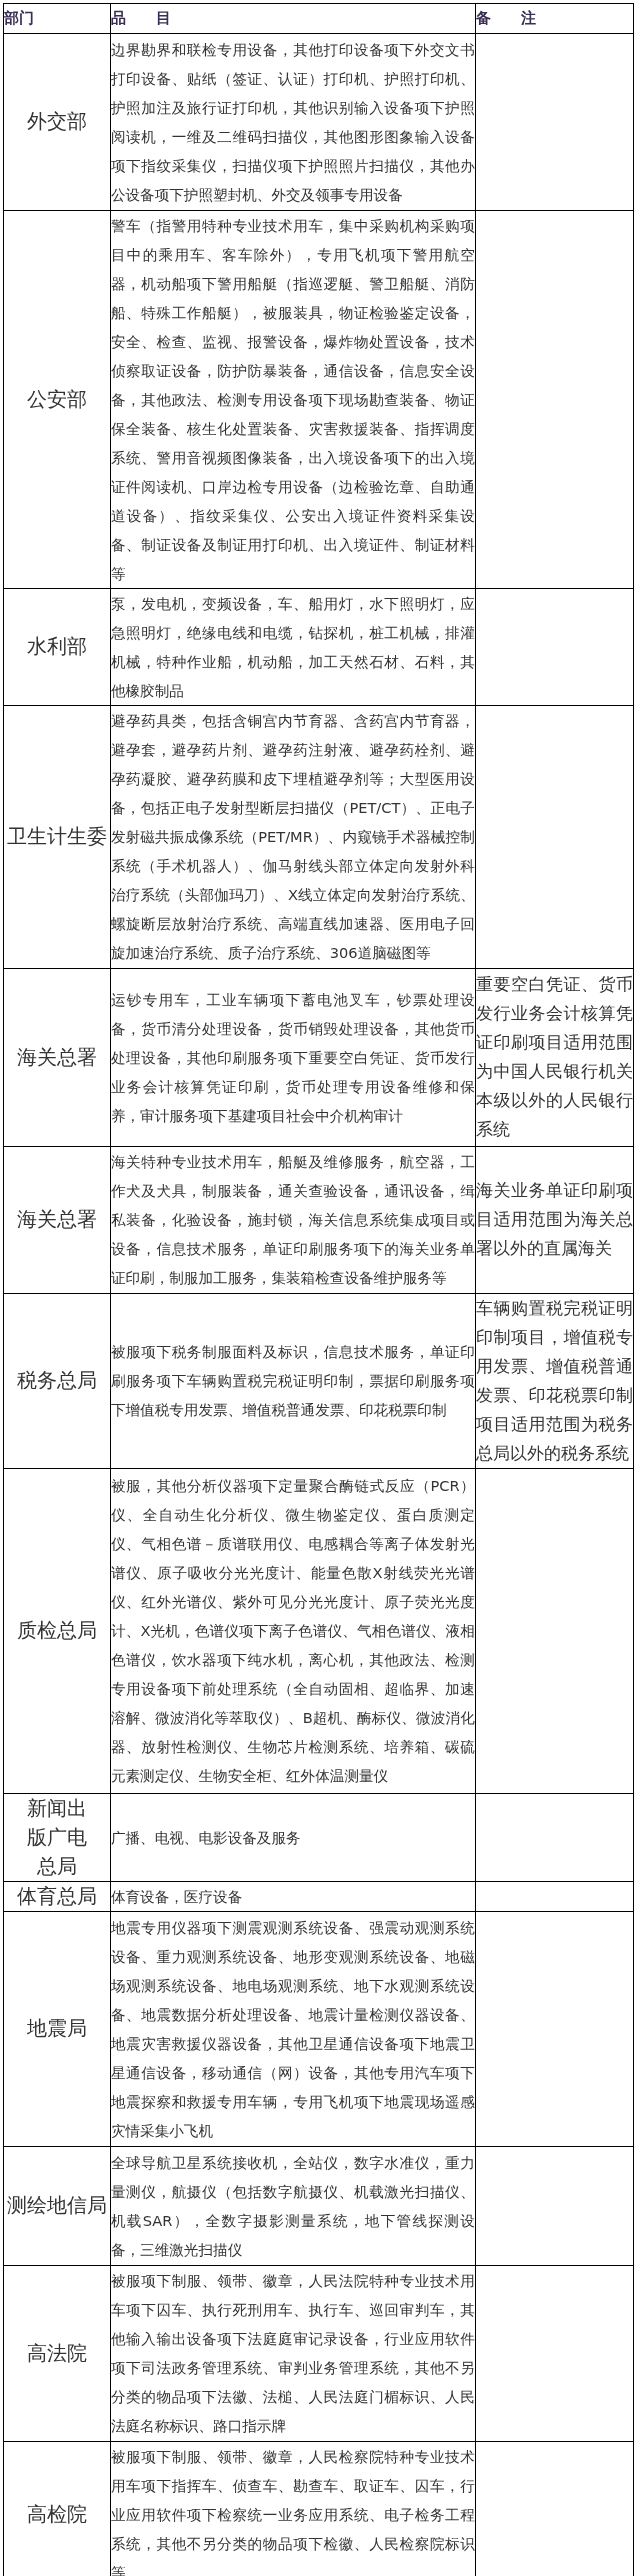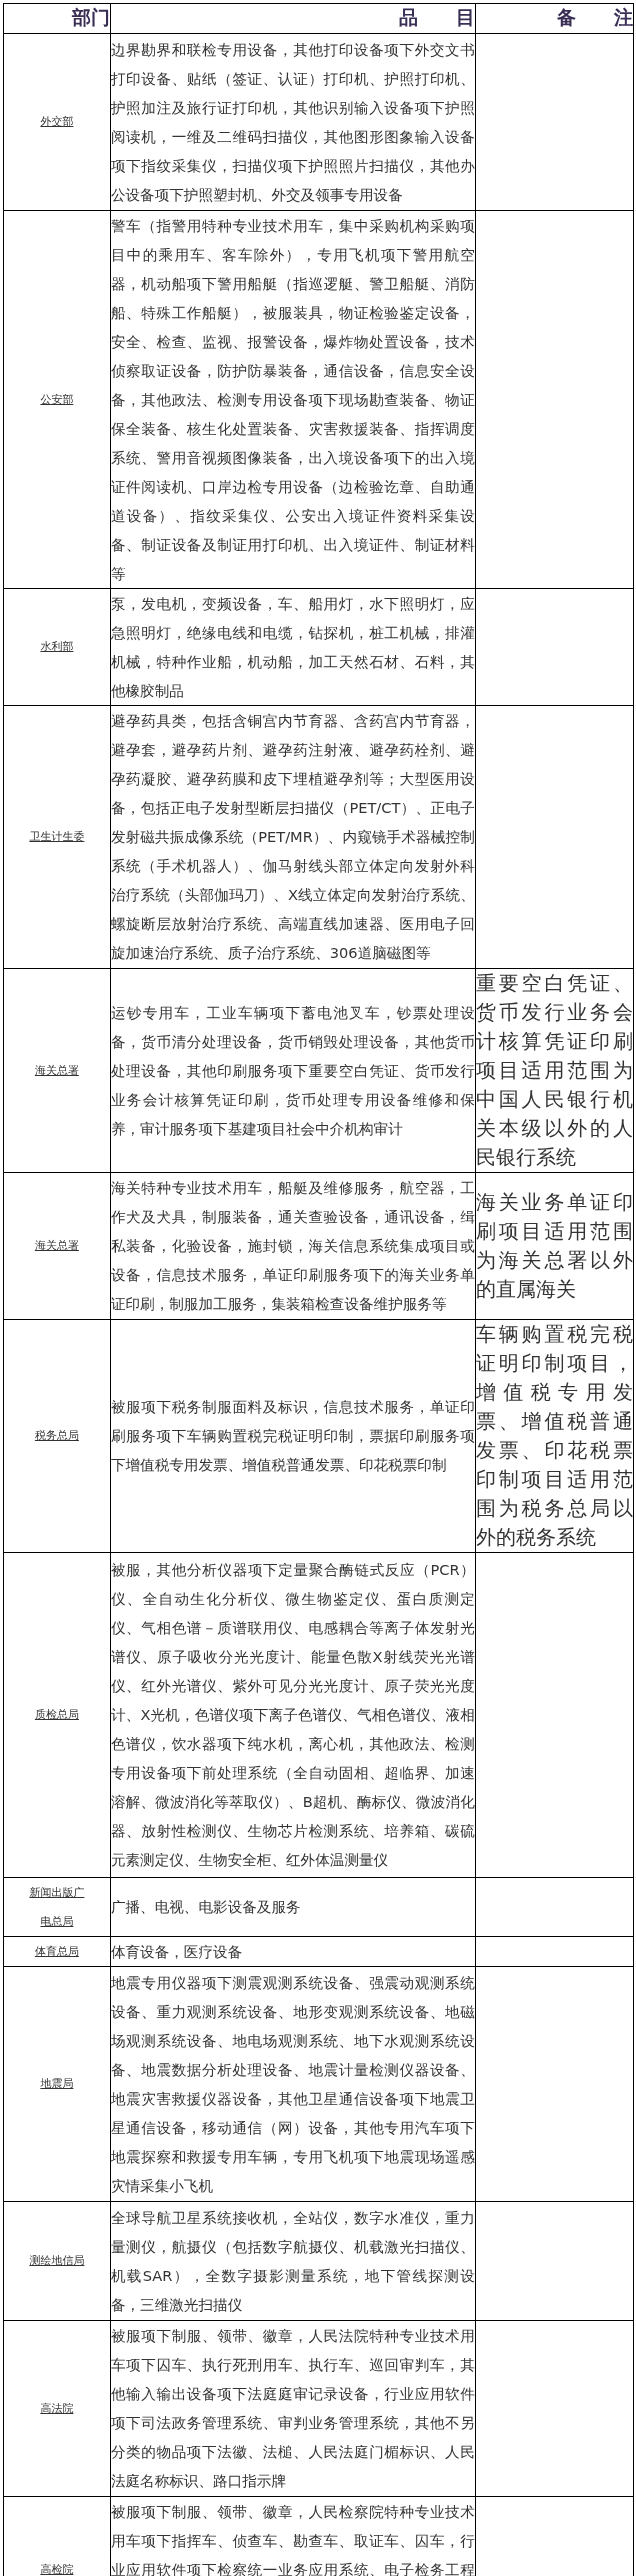--- a/index.html
+++ b/index.html
@@ -1,27 +1,27 @@
 <!DOCTYPE html>
 <html><head>
 <meta charset="utf-8">
 <style>
   html, body { margin: 0; padding: 0; background: #ffffff; }
   body { width: 637px; height: 2576px; overflow: hidden; position: relative;
          font-family: "DejaVu Sans", "Liberation Sans", sans-serif; color: #333333; }
   table.doc { position: absolute; left: 2.9px; top: 2.9px; width: 630px;
               border-collapse: collapse; table-layout: fixed; }
   table.doc td, table.doc th { border: 1px solid #000000; padding: 0; vertical-align: middle; }
-  th { font-weight: bold; font-size: 19px; height: 29px; color: #3a2e55; text-align: right; }
+  th { font-weight: bold; font-size: 15px; height: 29px; color: #3a2e55; text-align: left; }
   col.c1 { width: 107px; }
   col.c2 { width: 365px; }
   col.c3 { width: 158px; }
-  td.dept { text-align: center; font-size: 11px; line-height: 29px; text-decoration: underline; }
+  td.dept { text-align: center; font-size: 20px; line-height: 29px; }
   td.items { font-size: 14.6px; line-height: 29px; padding: 0 6.8px 0 7.8px; text-align: justify; margin-left: 28px; }
-  td.note { font-size: 20px; line-height: 29px; padding: 0 3.9px 0 6.8px; text-align: justify; }
+  td.note { font-size: 17px; line-height: 29px; padding: 0 3.9px 0 6.8px; text-align: justify; }
 </style>
 </head>
 <body>
 
 <table class="doc">
   <colgroup>
       <col class="c1">
       <col class="c2">
       <col class="c3">
     </colgroup>

